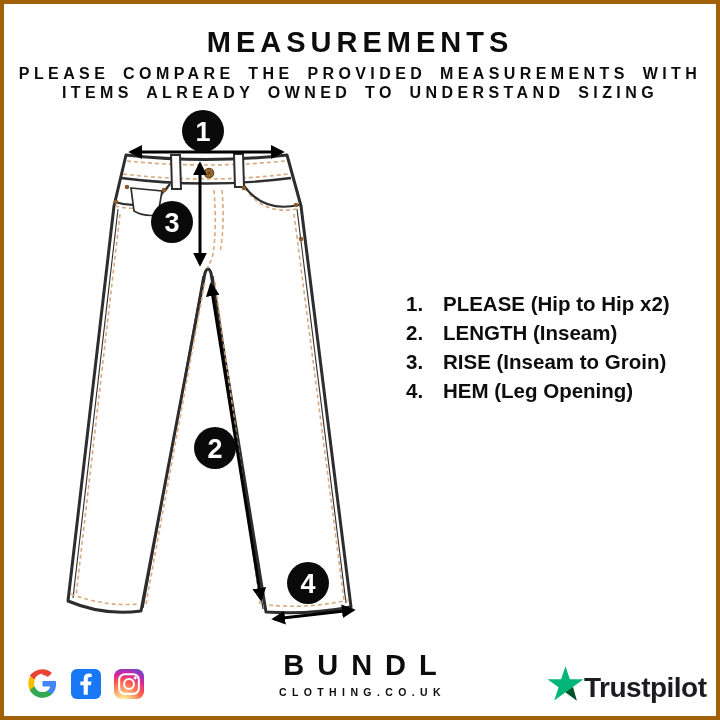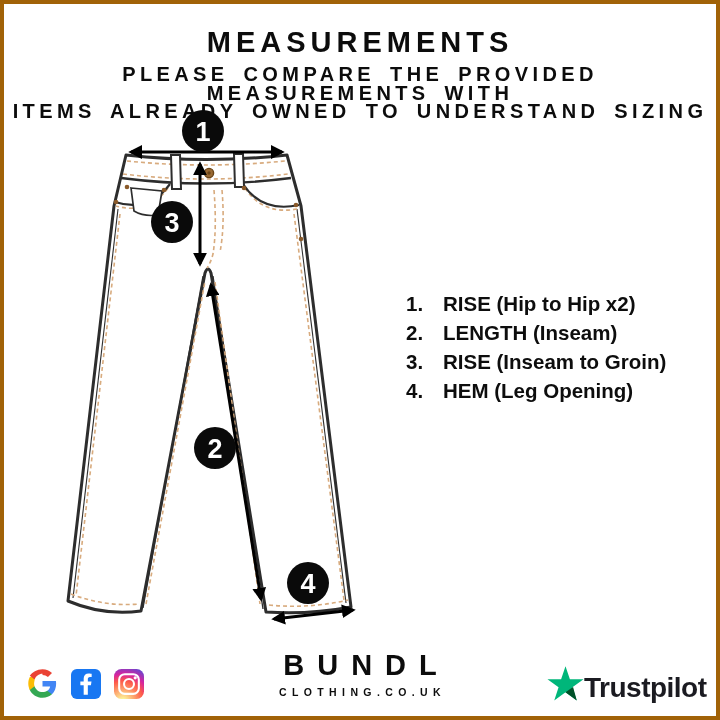--- a/index.html
+++ b/index.html
@@ -7,21 +7,21 @@
     position:relative;width:720px;height:720px;box-sizing:border-box;
     border:4px solid #a16207;background:#fff;overflow:hidden;
     font-family:"Liberation Sans",sans-serif;color:#111;
   }
   .title{
     position:absolute;top:22px;left:0;right:0;text-align:center;
     font-size:29px;font-weight:bold;letter-spacing:5px;color:#0c0c0c;
   }
   .subtitle{
     position:absolute;top:61px;left:0;right:0;text-align:center;
-    font-size:20px;font-weight:bold;letter-spacing:4.4px;word-spacing:5px;
+    font-size:16px;font-weight:bold;letter-spacing:4.4px;word-spacing:5px;
     line-height:18.5px;color:#0c0c0c;
   }
   .diagram-svg{position:absolute;left:0;top:0;}
   .legend{
     position:absolute;left:402px;top:289px;width:300px;
     font-weight:bold;font-size:20.5px;color:#0d0d0d;
   }
   .legend-row{display:flex;line-height:22px;margin-bottom:7px;}
   .legend-num{width:37px;flex:0 0 37px;}
   .legend-label{flex:1;}
@@ -120,21 +120,21 @@
       <circle cx="211" cy="444" r="21" fill="#0a0a0a"></circle>
       <text class="marker-num" x="211" y="453.5">2</text>
       <circle cx="304" cy="579" r="21" fill="#0a0a0a"></circle>
       <text class="marker-num" x="304" y="588.5">4</text>
     </g>
   </svg>
 
   <div class="legend">
     <div class="legend-row">
       <span class="legend-num">1.</span>
-      <span class="legend-label">RISE (Hip to Hip x2)</span>
+      <span class="legend-label">PLEASE (Hip to Hip x2)</span>
     </div>
     <div class="legend-row">
       <span class="legend-num">2.</span>
       <span class="legend-label">LENGTH (Inseam)</span>
     </div>
     <div class="legend-row">
       <span class="legend-num">3.</span>
       <span class="legend-label">RISE (Inseam to Groin)</span>
     </div>
     <div class="legend-row">

